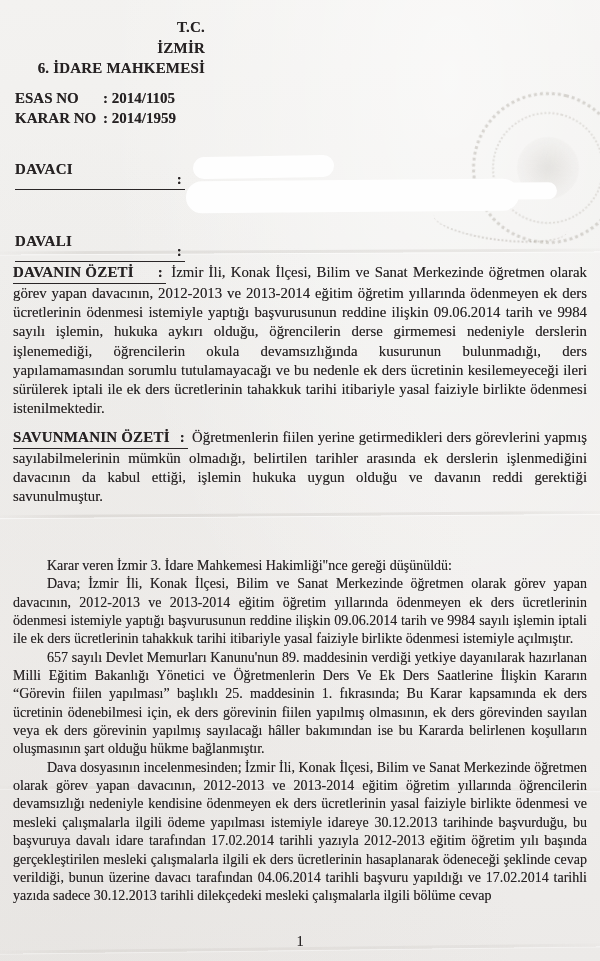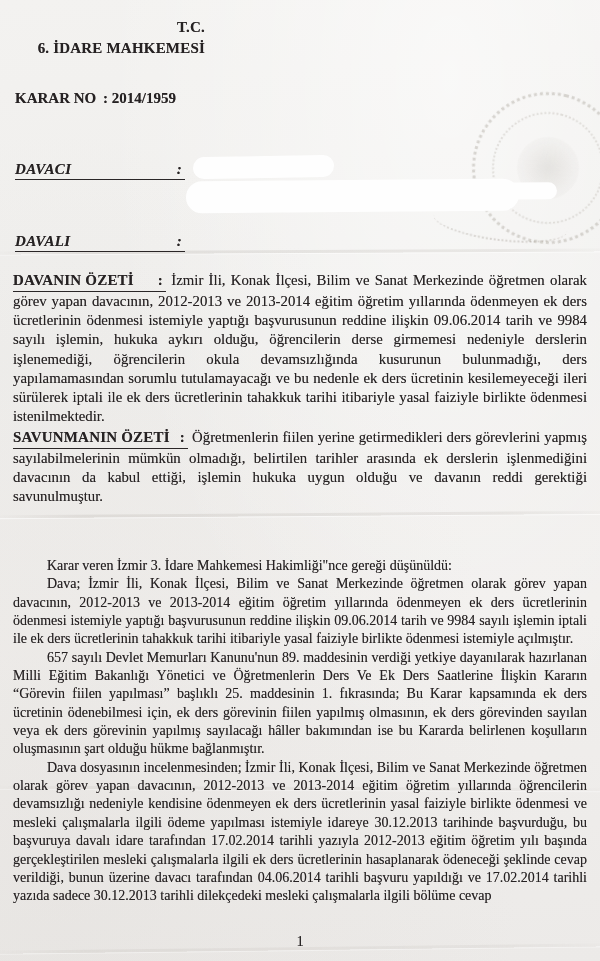--- a/index.html
+++ b/index.html
@@ -61,31 +61,31 @@
   }
   .case-numbers { position:absolute; top:89px; left:15px; z-index:3; font-weight:bold; font-size:15px; line-height:19.5px; }
   .cn-row { display:flex; }
   .cn-label { width:88px; }
 
   .party-row { position:absolute; left:15px; z-index:3; font-size:15px; }
   .party-row.davaci { top:161px; }
   .party-row.davali { top:233px; }
   .party-label {
     position:relative; display:inline-block; width:170px;
-    border-bottom:1.7px solid #2a2627; padding-bottom:1px;
-    font-weight:bold; letter-spacing:.3px;font-style:italic;
+    border-bottom:1.7px solid #2a2627; padding-bottom:11px;
+    font-weight:bold; letter-spacing:.3px;
   }
   .party-label .colon { position:absolute; right:3px; bottom:1px; }
   .party-value { margin-left:8px; }
 
   .summary {
     position:absolute; left:13px; width:574px; margin:0; z-index:3;
     text-align:justify; font-size:14.8px; line-height:19.15px;
   }
-  .summary.dava { top:263px;margin-top:8px; }
+  .summary.dava { top:263px; }
   .summary.savunma { top:428px; }
   .sum-label {
     position:relative; display:inline-block;
     border-bottom:1.7px solid #2a2627;
     font-weight:bold; font-size:15px; letter-spacing:.2px; padding-bottom:1px;
   }
   .summary.dava .sum-label { width:153px; }
   .summary.savunma .sum-label { width:175px; }
   .sum-label .colon { position:absolute; right:3px; bottom:1px; }
 
@@ -112,24 +112,29 @@
   <div class="crease c4"></div>
 
   <div class="stamp"></div>
   <div class="stamp-tail"></div>
 
   <div class="redact redact-1"></div>
   <div class="redact redact-2"></div>
 
   <div class="court-header">
     <div>T.C.</div>
+    <div>İZMİR</div>
     <div>6. İDARE MAHKEMESİ</div>
   </div>
 
   <div class="case-numbers">
+    <div class="cn-row">
+      <span class="cn-label">ESAS NO</span>
+      <span class="cn-value">: 2014/1105</span>
+    </div>
     <div class="cn-row">
       <span class="cn-label">KARAR NO</span>
       <span class="cn-value">: 2014/1959</span>
     </div>
   </div>
 
   <div class="party-row davaci">
     <span class="party-label"><span>DAVACI</span><span class="colon">:</span></span>
   </div>
 

